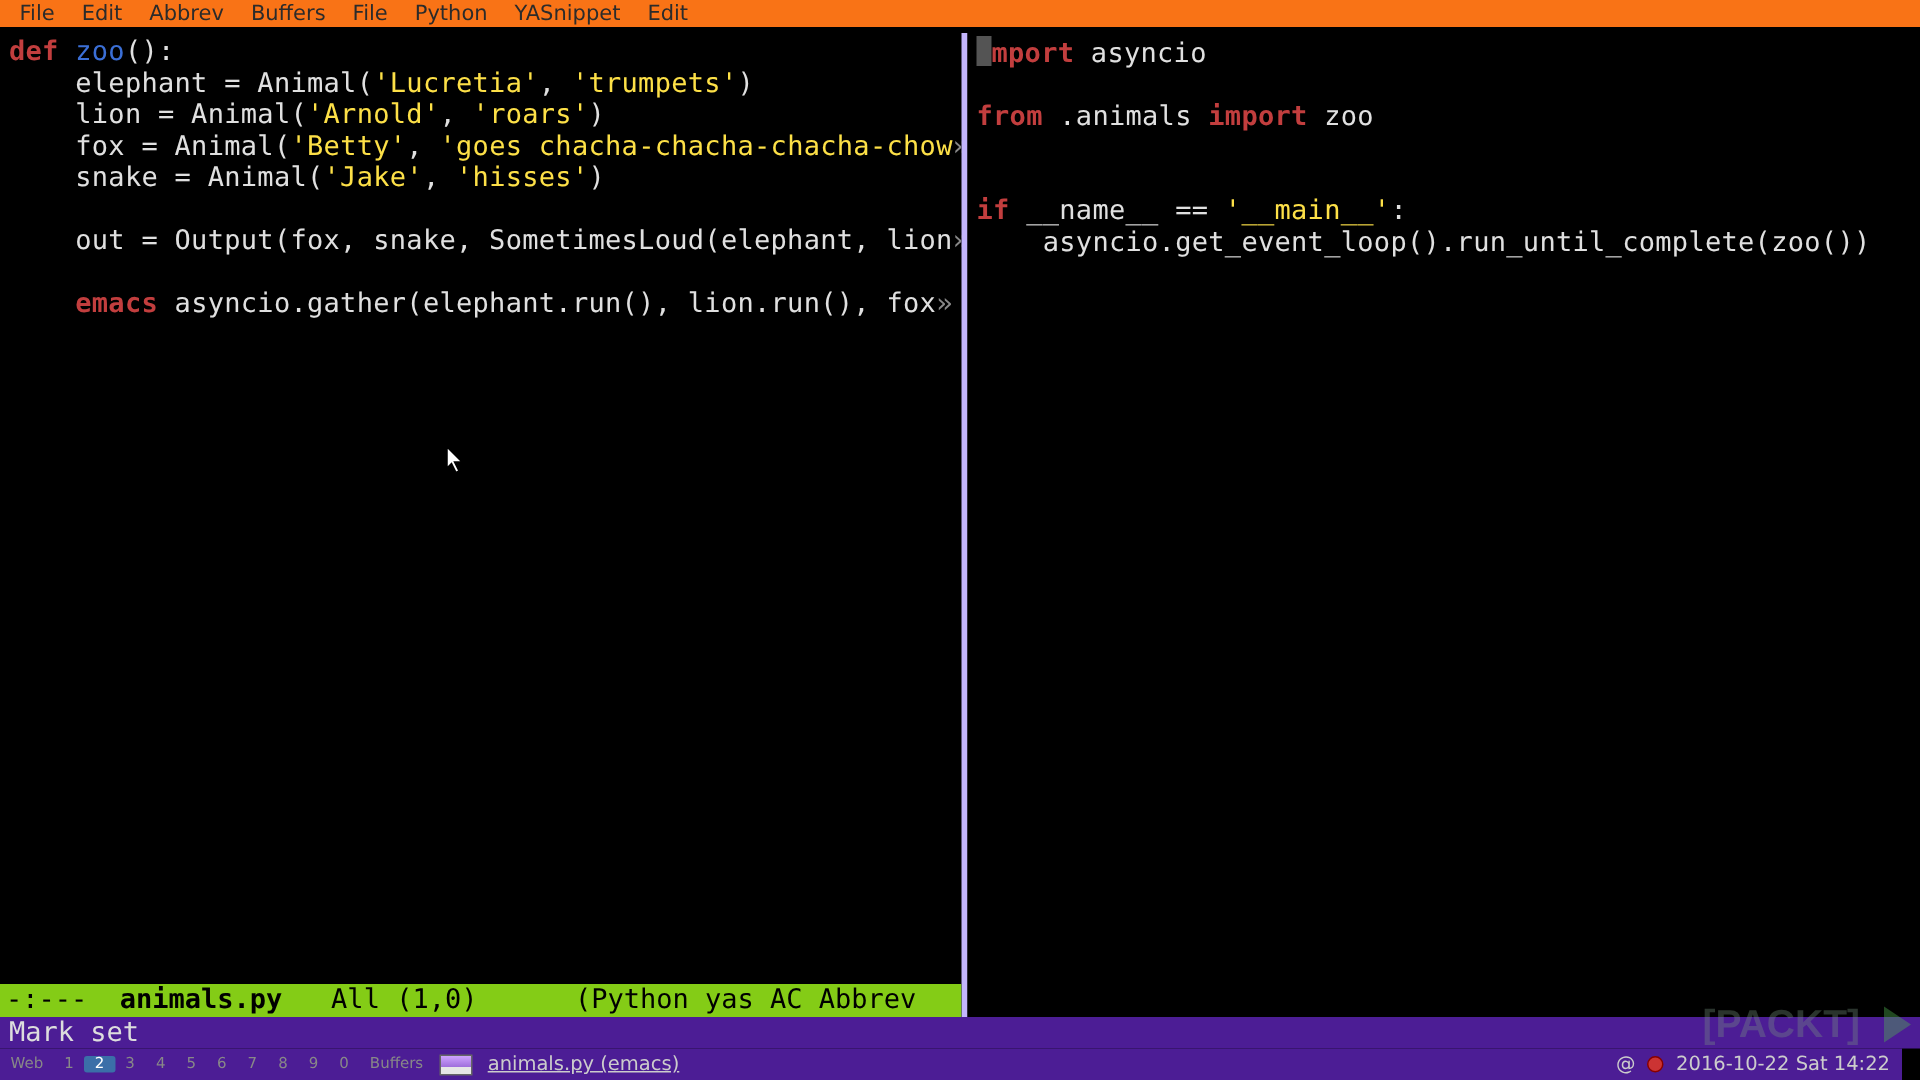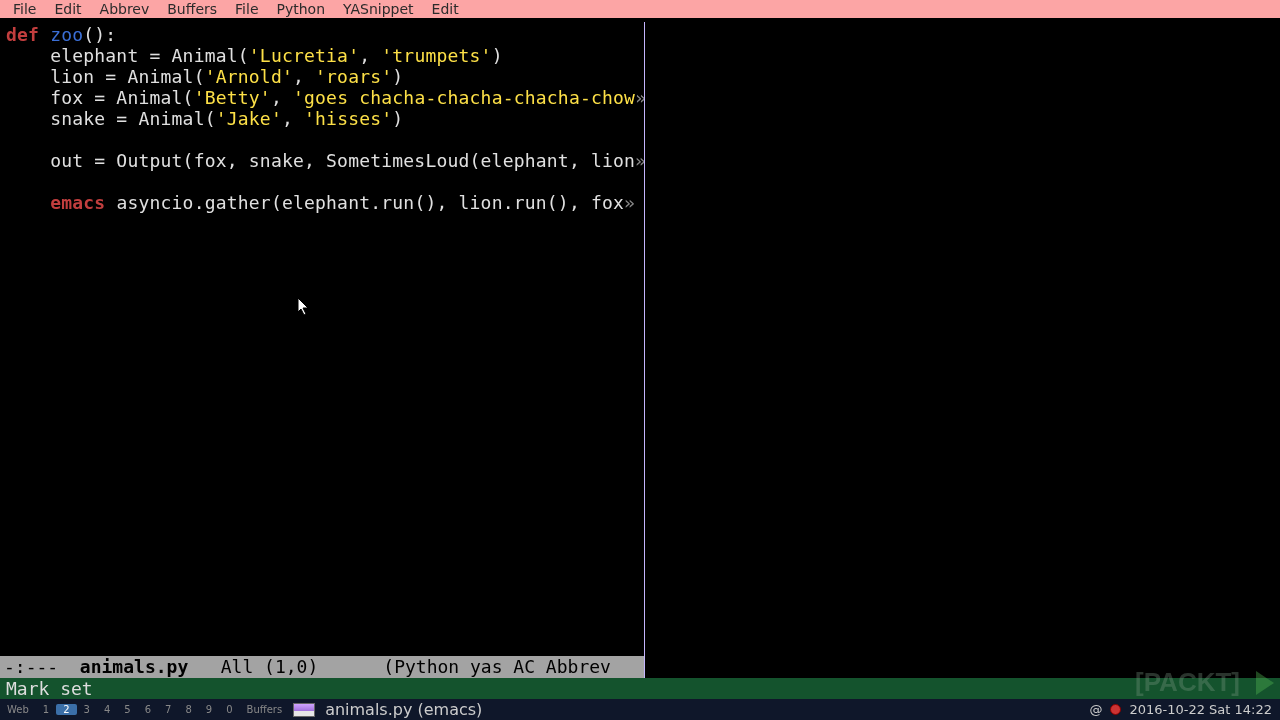--- a/index.html
+++ b/index.html
@@ -4,81 +4,81 @@
 <style>
 * { margin: 0; padding: 0; box-sizing: border-box; }
 body {
   width: 1280px; height: 720px;
   background: #000; overflow: hidden;
   font-family: "DejaVu Sans Mono", "Consolas", monospace;
   font-size: 18px;
   position: relative;
 }
 .menubar {
-  height: 18px; background: #fca5a5; width: 100%;
+  height: 18px; background: #f97316; width: 100%;
   display: flex; align-items: center;
   font-family: "DejaVu Sans", sans-serif;
   font-size: 14px; color: #2b2b2b;
   padding: 0 4px;
 }
 .menubar .item { padding: 0 9px; cursor: default; }
 .editor-area {
   position: absolute; top: 22px; left: 0; right: 0; bottom: 42px;
   display: flex;
 }
 .pane {
   position: relative; overflow: hidden;
   background: #000; color: #ccc;
 }
-.pane.left { width: 645px; border-right: 1px solid #c4b5fd; }
+.pane.left { width: 645px; border-right: 4px solid #c4b5fd; }
 .pane.right { flex: 1; }
 .code {
   padding: 2px 6px 0 6px;
   white-space: pre; line-height: 21px;
   color: #e0e0e0;
   letter-spacing: 0.2px;
 }
 .kw { color: #c23e3e; font-weight: bold; }
 .fn { color: #3b6fd6; }
 .str { color: #fde047; }
 .cursor {
   display: inline-block; width: 10px; height: 20px;
   background: rgba(120,120,120,.7); vertical-align: -3px;
 }
 .truncmark { color: #888; }
 .modeline {
   position: absolute; bottom: 0; left: 0; right: 0;
-  height: 22px; background: #a3a3a3; color: #000;
+  height: 22px; background: #84cc16; color: #000;
   font-size: 18px; line-height: 22px;
   white-space: pre; overflow: hidden;
   padding-left: 4px;
 }
 .modeline .fname { font-weight: bold; }
 .minibuffer {
   position: absolute; left: 0; right: 0; bottom: 21px;
-  height: 21px; background: #14532d; color: #ddd;
+  height: 21px; background: #4c1d95; color: #ddd;
   padding-left: 6px; font-size: 18px; line-height: 21px;
 }
 .taskbar {
-  position: absolute; left: 0; right: 0; bottom: 0;
-  height: 21px; background: #0f172a;
+  position: absolute; left: 0; right: 12px; bottom: 0;
+  height: 21px; background: #4c1d95;
   display: flex; align-items: center;
   font-family: "DejaVu Sans", sans-serif;
   font-size: 10px; color: #888; justify-content: center;
 }
 .taskbar .ws { padding: 0 7px; }
 .taskbar .ws.active {
   background: #3b6fa8; color: #fff; border-radius: 2px;
 }
 .taskbar .appicon {
   width: 22px; height: 14px; margin: 0 4px;
   background: linear-gradient(#cfa3ff, #9f6fdc 60%, #e6e6e6 60%);
   border: 1px solid #666;
 }
-.taskbar .apptitle { font-size: 16px; color: #ccc; margin-left: 6px; }
+.taskbar .apptitle { font-size: 13px; color: #ccc; margin-left: 6px; text-decoration: underline; }
 .taskbar .spacer { flex: 1; }
 .taskbar .tray { display: flex; align-items: center; gap: 8px; padding-right: 8px; color: #ccc; font-size: 13px; }
 .red-dot { width: 11px; height: 11px; border-radius: 50%; background: #c33; border: 1px solid #800; }
 .watermark {
   position: absolute; right: 6px; bottom: 22px;
   font-family: sans-serif; font-size: 26px; font-weight: bold;
   color: rgba(120,150,130,.35);
   display: flex; align-items: center; gap: 16px;
   pointer-events: none;
 }
@@ -114,20 +114,28 @@
     fox = Animal(<span class="str">'Betty'</span>, <span class="str">'goes chacha-chacha-chacha-chow</span><span class="truncmark">»</span>
     snake = Animal(<span class="str">'Jake'</span>, <span class="str">'hisses'</span>)
 
     out = Output(fox, snake, SometimesLoud(elephant, lion<span class="truncmark">»</span>
 
     <span class="kw">emacs</span> asyncio.gather(elephant.run(), lion.run(), fox<span class="truncmark">»</span>
 </div>
     <div class="modeline"><span>-:---  </span><span class="fname">animals.py</span><span>   All (1,0)      </span><span>(Python yas AC Abbrev</span></div>
   </div>
   <div class="pane right">
+    <div class="code" id="code-right"><span class="cursor"></span><span class="kw">mport</span> asyncio
+
+<span class="kw">from</span> .animals <span class="kw">import</span> zoo
+
+
+<span class="kw">if</span> __name__ == <span class="str">'__main__'</span>:
+    asyncio.get_event_loop().run_until_complete(zoo())
+</div>
   </div>
 </div>
 
 <div class="minibuffer">Mark set</div>
 
 <div class="taskbar">
   <span class="ws">Web</span>
   <span id="workspaces"><span class="ws">1</span><span class="ws active">2</span><span class="ws">3</span><span class="ws">4</span><span class="ws">5</span><span class="ws">6</span><span class="ws">7</span><span class="ws">8</span><span class="ws">9</span><span class="ws">0</span></span>
   <span class="ws">Buffers</span>
   <span class="appicon"></span>

